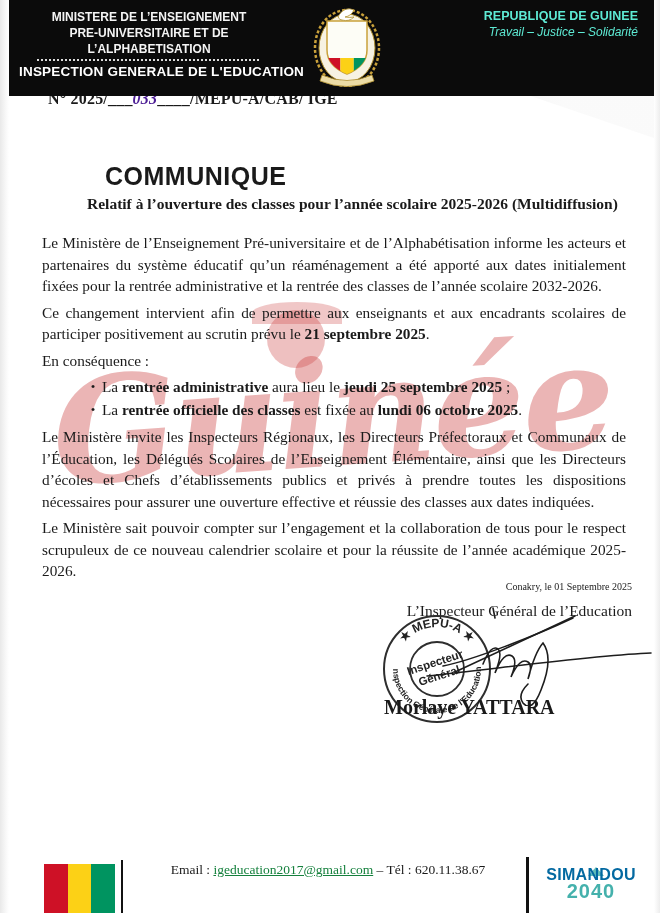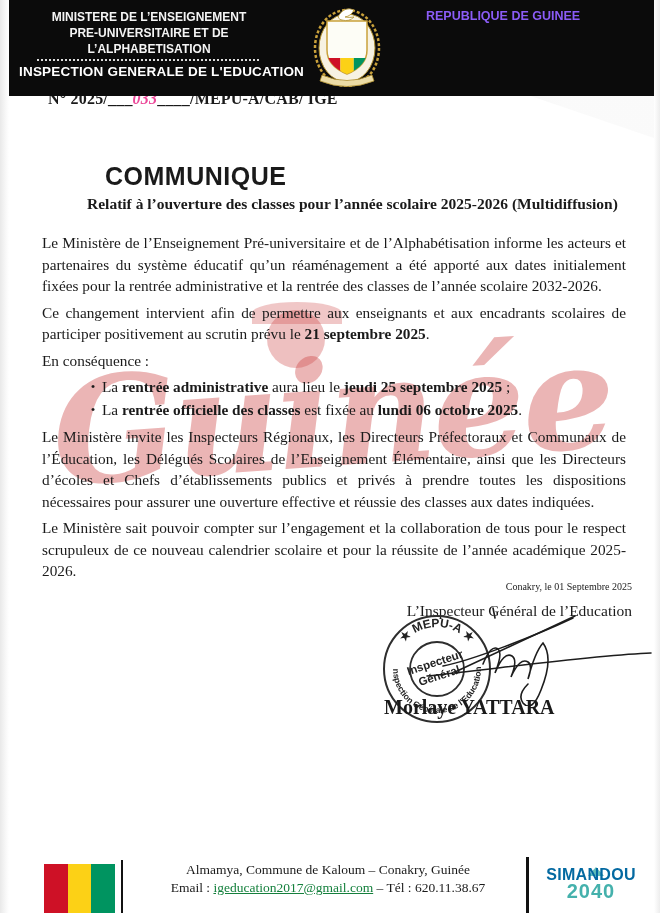--- a/index.html
+++ b/index.html
@@ -15,33 +15,33 @@
     background:linear-gradient(270deg,#ededed,#ffffff);z-index:5;}
   
   .banner{position:absolute;left:9px;right:6px;top:0;height:96px;background:#0b0b0b;z-index:3;}
   .ministry{position:absolute;left:18px;top:9px;width:244px;text-align:center;
     color:#f4f4f4;font-family:"Liberation Sans",sans-serif;font-weight:bold;
     font-size:12px;line-height:16px;}
   .ministry span{display:block;}
   .dotline{position:absolute;left:28px;top:59px;width:222px;border-top:2px dotted #dcdcdc;}
   .inspection{position:absolute;left:10px;top:64px;color:#ffffff;
     font-family:"Liberation Sans",sans-serif;font-weight:bold;font-size:13.5px;letter-spacing:.2px;}
-  .republic{position:absolute;right:8px;top:9px;width:220px;text-align:left;
-    color:#8b5cf6;font-family:"Liberation Sans",sans-serif;}
+  .republic{position:absolute;right:16px;top:9px;width:220px;text-align:right;
+    color:#5eead4;font-family:"Liberation Sans",sans-serif;}
   .republic .rep{font-weight:bold;font-size:12.5px;display:block;}
   .republic .motto{font-style:italic;font-size:12px;display:block;margin-top:2px;}
   .emblem{position:absolute;left:297px;top:3px;}
   
   .shadow-band{position:absolute;left:340px;top:86px;width:314px;height:52px;z-index:1;
     background:linear-gradient(100deg,rgba(120,120,120,.18),rgba(160,160,160,.05) 70%);
     clip-path:polygon(0 0,100% 0,100% 100%,60% 18%);}
   
   .refline{position:absolute;left:48px;top:90px;z-index:2;
     font-weight:bold;font-size:16px;letter-spacing:.2px;}
-  .refline .num{color:#ec4899;font-style:italic;}
+  .refline .num{color:#4c1d95;font-style:italic;}
   
   .title{position:absolute;left:85px;top:162px;z-index:2;
     font-family:"Liberation Sans",sans-serif;font-weight:bold;font-size:25px;letter-spacing:.5px;margin-left:20px;}
   .subtitle{position:absolute;left:87px;top:195px;z-index:2;
     font-weight:bold;font-size:15.5px;}
   
   .content{position:absolute;left:42px;width:584px;top:232px;z-index:2;
     font-size:15.3px;line-height:21.5px;text-align:justify;}
   .content p{margin:0 0 5px 0;}
   .conseq{margin-bottom:5px !important;}
@@ -108,20 +108,21 @@
       <rect x="21" y="55" width="13.4" height="16" fill="#ce1126"></rect>
       <rect x="34.4" y="55" width="13.4" height="16" fill="#fcd116"></rect>
       <rect x="47.8" y="55" width="13.4" height="16" fill="#009460"></rect>
     </g>
     <path d="M33,12 q6,-9 15,-5 q-3,6 -9,7 q5,1 9,0 q-5,5 -12,3 q-5,-1 -3,-5 z" fill="#ffffff" stroke="#b08f2e" stroke-width="0.8"></path>
     <path d="M16,72 q25,11 50,0 l2,6 q-27,11 -54,0 z" fill="#ecdca6" stroke="#b08f2e" stroke-width="0.8"></path>
   </svg>
 
   <div class="republic">
     <span class="rep">REPUBLIQUE DE GUINEE</span>
+    <span class="motto">Travail – Justice – Solidarité</span>
   </div>
 </div>
 
 <div class="refline">
   <span>N° 2025/</span><span>___</span><span class="num">033</span><span>____</span><span>/MEPU-A/CAB/ IGE</span>
 </div>
 
 <div class="watermark">
   <div class="wm-band"></div>
   <div class="wm-head"></div>
@@ -185,21 +186,20 @@
 
 <div class="flag">
   <div style="background:#ce1126"></div>
   <div style="background:#fcd116"></div>
   <div style="background:#009460"></div>
 </div>
 <div class="fdiv1"></div>
 <div class="fdiv2"></div>
 
 <div class="faddr">
-  <div>Almamya, Commune de Kaloum – Conakry, Guinée</div>
   <div><span>Email : </span><span class="email-link">igeducation2017@gmail.com</span><span> – Tél : 620.11.38.67</span></div>
 </div>
 
 <div class="simandou">
   <div class="l1">
     <span class="peak"></span>
     <span>SIMANDOU</span>
   </div>
   <div class="l2">2040</div>
 </div>

